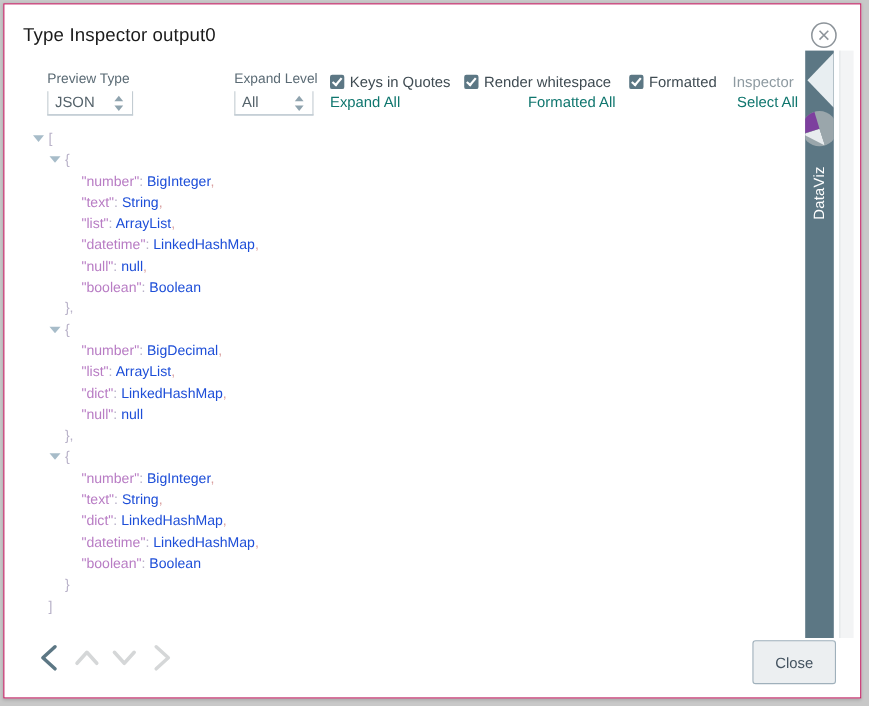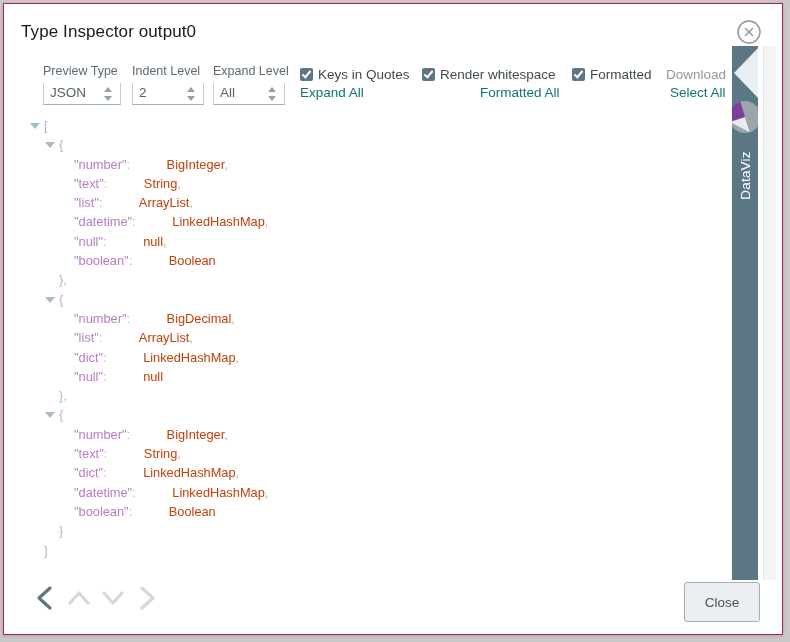--- a/index.html
+++ b/index.html
@@ -178,21 +178,21 @@
     position: absolute;
     width: 0; height: 0;
     border-left: 5px solid transparent;
     border-right: 5px solid transparent;
     border-top: 6px solid #a7bcc9;
     top: 7px;
     cursor: pointer;
   }
   .punct  { color: #b9b2c9; }
   .key    { color: #b87cc4; }
-  .val    { color: #c2410c; margin-left: 33px; }
+  .val    { color: #1d4ed8; }
   .comma  { color: #d9a0a0; }
 
   
   #dataviz-tab {
     position: absolute;
     right: 24px;
     top: 42px;
     width: 26px;
     height: 534px;
     background: #5c7784;
@@ -310,30 +310,20 @@
       <span class="field-label">Preview Type</span>
       <div class="select-wrap">
         <span class="select-val">JSON</span>
         <span class="spinner">
           <span class="spin-up"></span>
             <span class="spin-dn"></span>
         </span>
       </div>
     </div>
 
-    <div class="field" style="left:128px; width:72px;">
-      <span class="field-label">Indent Level</span>
-      <div class="select-wrap">
-        <span class="select-val">2</span>
-        <span class="spinner">
-          <span class="spin-up"></span>
-            <span class="spin-dn"></span>
-        </span>
-      </div>
-    </div>
 
     <div class="field" style="left:209px; width:72px;">
       <span class="field-label">Expand Level</span>
       <div class="select-wrap">
         <span class="select-val">All</span>
         <span class="spinner">
           <span class="spin-up"></span>
             <span class="spin-dn"></span>
         </span>
       </div>
@@ -353,21 +343,21 @@
       </div>
     </div>
 
     <div class="chk-group" style="left:568px;">
       <div class="chk-row">
         <span class="chk-box"></span>
         <span class="chk-label">Formatted</span>
       </div>
     </div>
 
-    <span class="plain-label" style="left:662px; top:8px;">Download</span>
+    <span class="plain-label" style="left:662px; top:8px;">Inspector</span>
 
     <span class="link-row" style="left:296px;">Expand All</span>
     <span class="link-row" style="left:476px;">Formatted All</span>
     <span class="link-row" style="left:666px;">Select All</span>
   </div>
 
   <div id="tree">
       <div class="line">
         <span class="tri" style="left: 26px;"></span>
         <span style="position: absolute; left: 40px;"><span class="punct">[</span></span>

